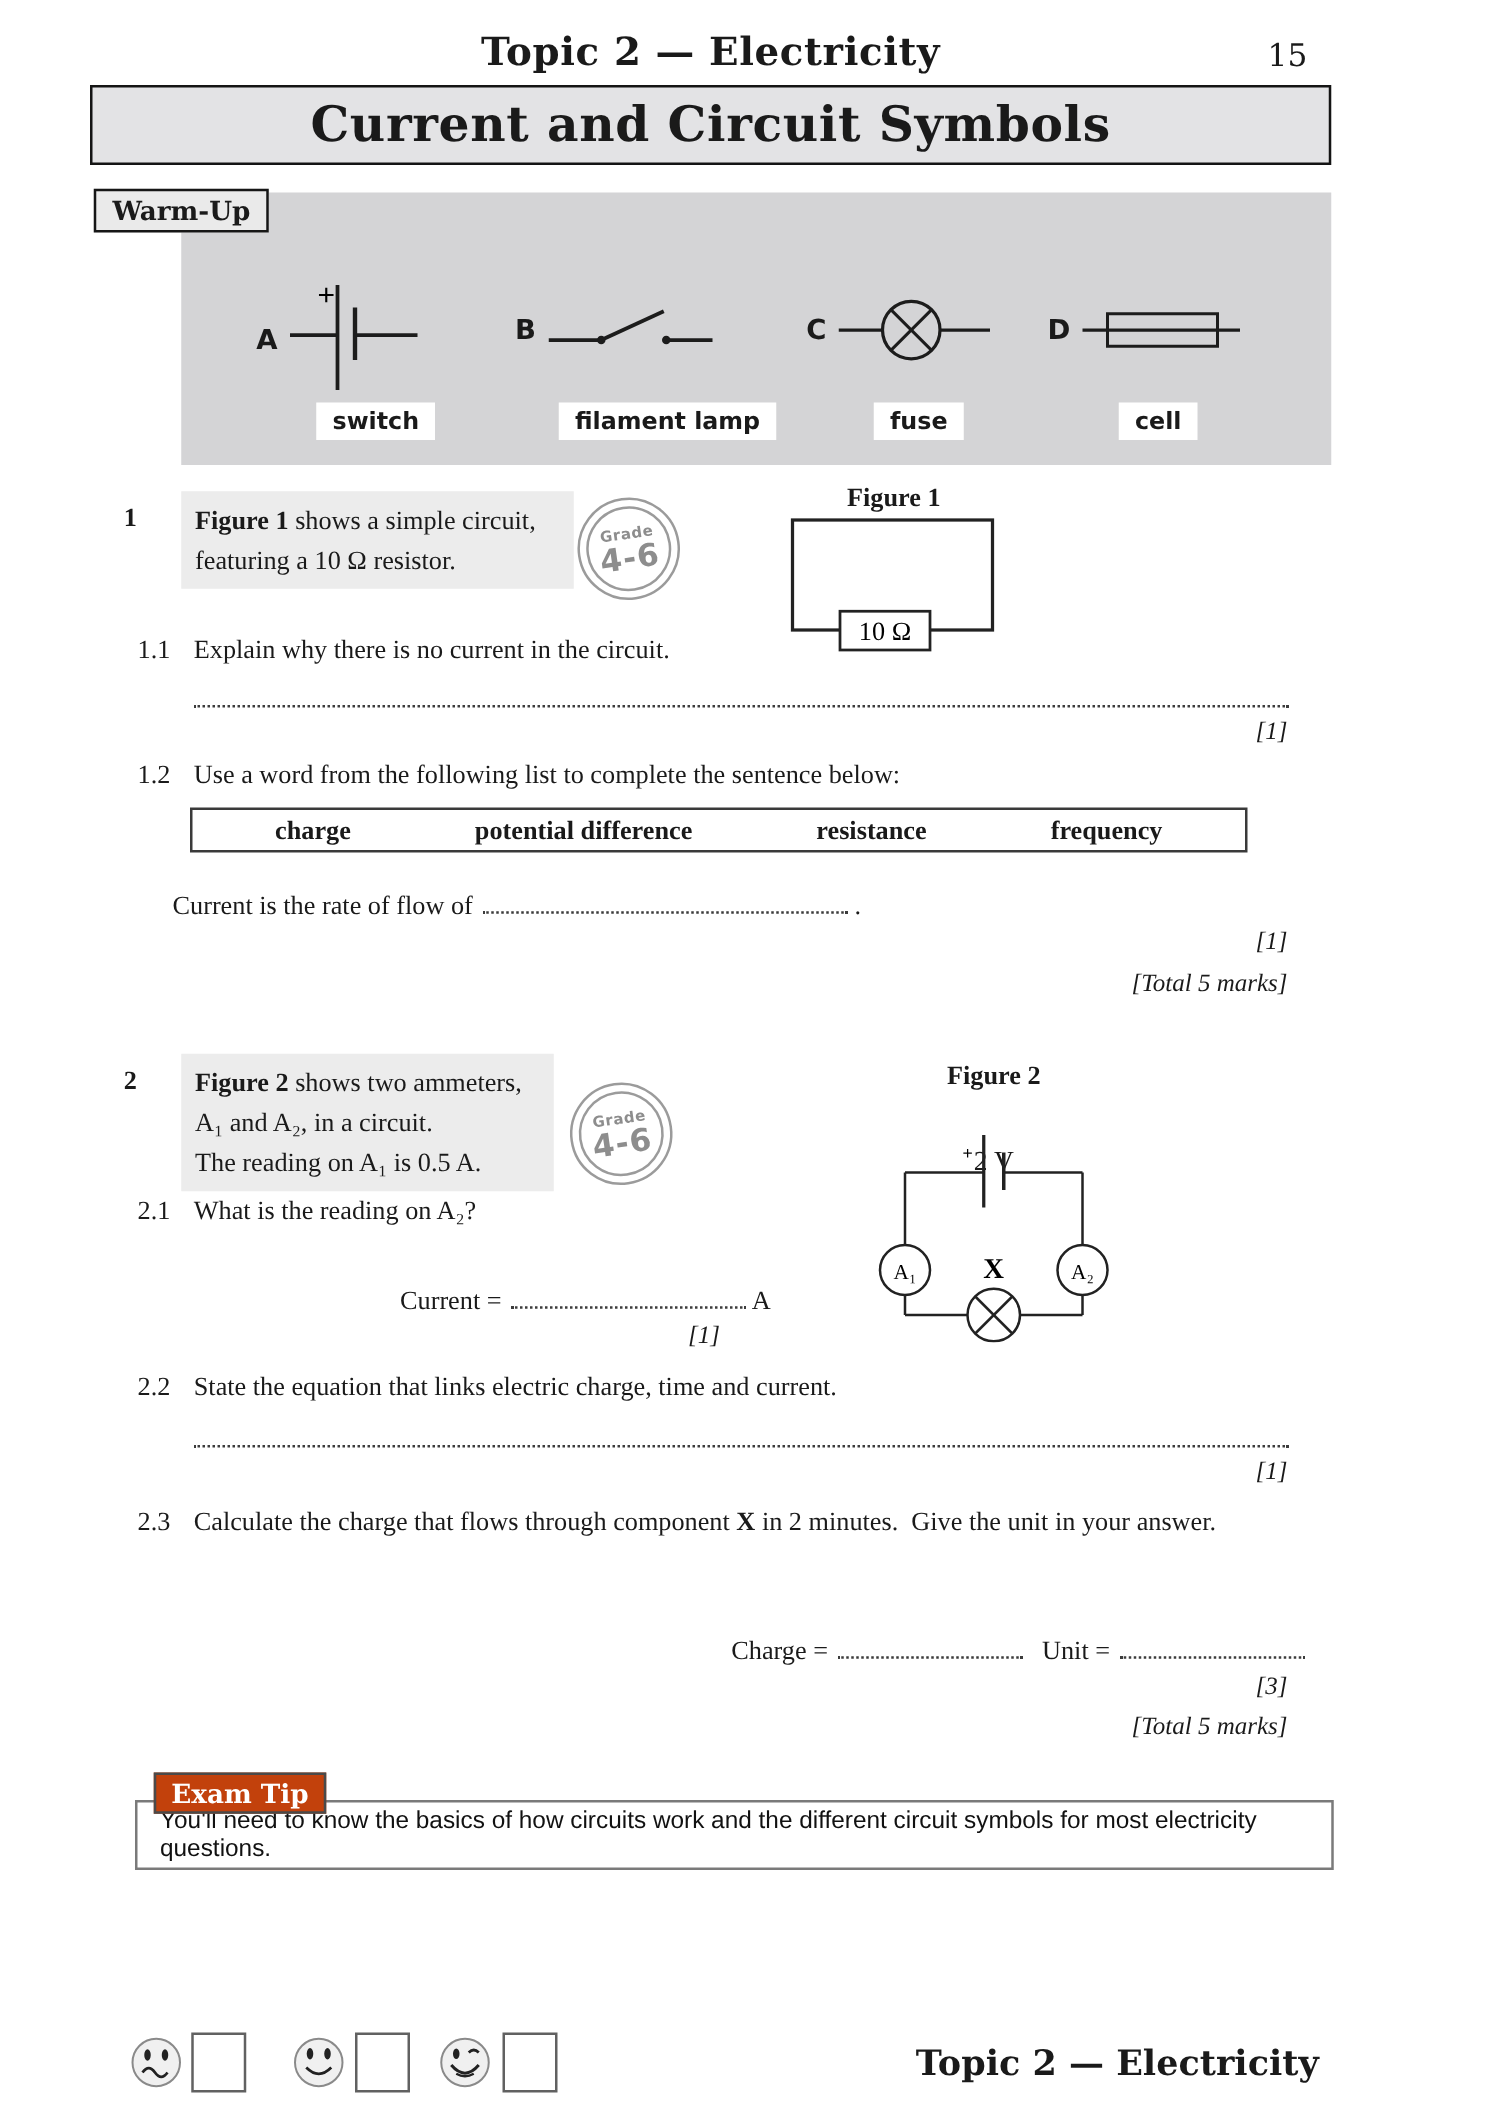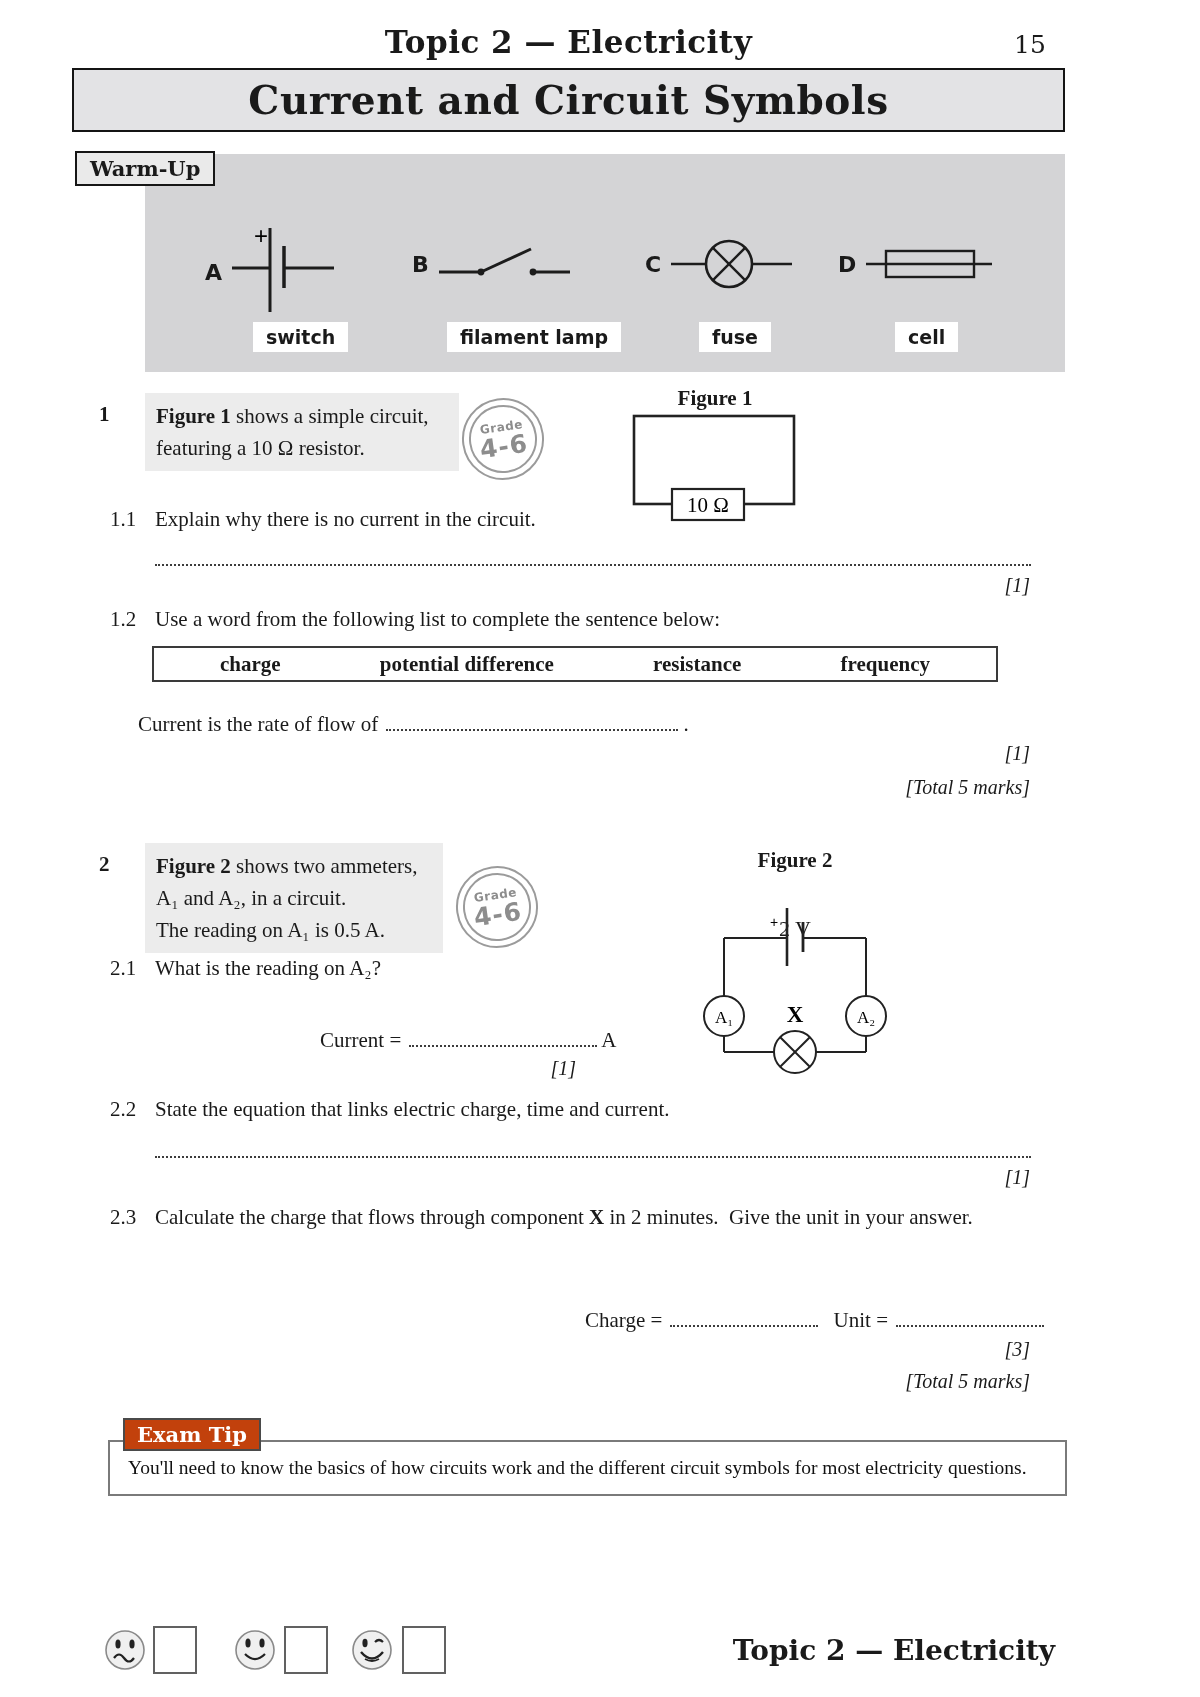--- a/index.html
+++ b/index.html
@@ -47,21 +47,21 @@
 
   .word-bank{left:152px;top:646px;width:846px;height:36px;border:2px solid #3a3a3a;background:#fff;
              display:flex;align-items:center;justify-content:space-between;padding:0 66px;box-sizing:border-box;}
   .word-bank span{font-weight:bold;font-size:21px;}
 
   
   .examtip-label{left:75px;top:1418px;background:#c2410c;color:#ffffff;border:2px solid #4a4a4a;
                  padding:2px 12px;font-size:21px;z-index:3;margin-left:48px;}
   .examtip-box{left:108px;top:1440px;width:955px;height:52px;border:2.5px solid #7a7a7a;background:#fff;
                display:flex;align-items:center;z-index:2;}
-  .examtip-text{font-family:Liberation Serif, serif;font-size:19.5px;padding-left:18px;color:#111;}
+  .examtip-text{font-family:Liberation Sans, sans-serif;font-size:19.5px;padding-left:18px;color:#111;}
 
   
   .rate-box{width:40px;height:44px;border:2px solid #616161;background:#fff;}
   .footer-topic{left:660px;top:1634px;width:395px;text-align:right;font-size:28px;}
   svg{display:block;}
 </style>
 </head>
 <body>
 
 <div class="sheet">

